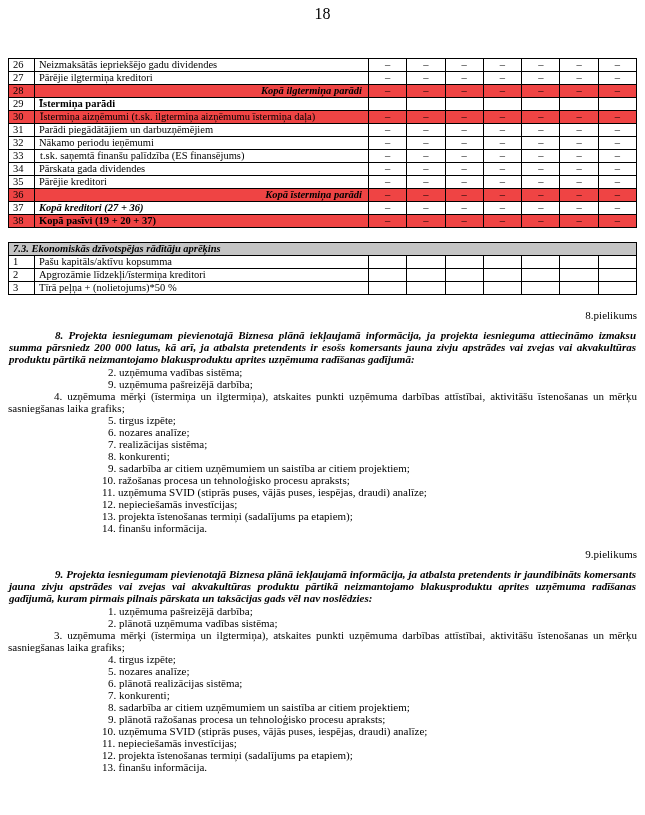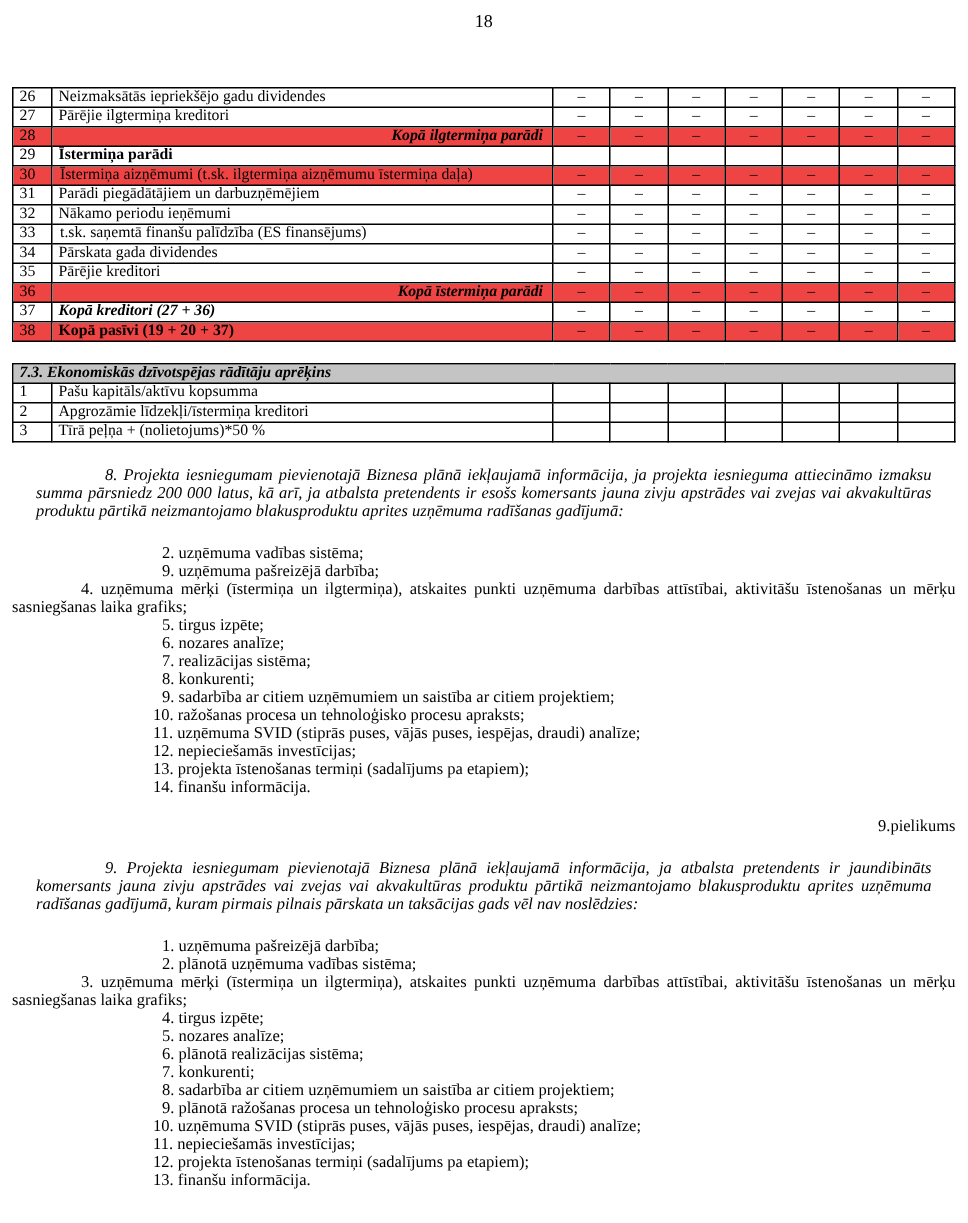--- a/index.html
+++ b/index.html
@@ -5,21 +5,21 @@
   * { box-sizing: border-box; }
   html, body { margin: 0; padding: 0; }
   body {
     width: 645px; height: 815px;
     background: #ffffff; color: #000;
     font-family: "Liberation Serif", serif;
     font-size: 11px; line-height: 12px;
     overflow: hidden;
   }
   .page { padding: 8px 8px 0 8px; }
-  .page-num { text-align: center; font-size: 12px; margin: 0 0 38px 0; }
+  .page-num { text-align: center; font-size: 16px; margin: 0 0 38px 0; }
 
   table.tbl { width: 100%; border-collapse: collapse; table-layout: fixed; }
   .tbl td {
     border: 1px solid #000;
     padding: 0 2px; height: 13px;
     font-size: 10.5px; line-height: 12px;
     overflow: hidden; white-space: nowrap; vertical-align: middle;
   }
   .tbl td.num { padding-left: 4px; }
   .tbl td.lbl { padding-left: 4px; }
@@ -28,21 +28,21 @@
   .tbl td.lbl.total-right { text-align: right; font-weight: bold; font-style: italic; padding-right: 6px; }
   .tbl td.lbl.total-left { font-weight: bold; font-style: italic; }
   .tbl td.lbl.total-bold { font-weight: bold; }
   .tbl td.val { text-align: center; }
   .tbl tr.shaded td { background: #ef4444; }
   .tbl td.hdr { font-weight: bold; font-style: italic; padding-left: 4px; background: #c4c4c4; }
   table.tbl2 { margin-top: 14px; }
 
   .annex-label { text-align: right; margin: 14px 0 8px 0; }
   .annex-heading {
-    margin: 16px; font-weight: normal; font-style: italic;
+    margin: 1px; font-weight: bold; font-style: italic;
     text-align: justify; text-indent: 46px;
   }
   .list p { margin: 0; }
   .list .item { padding-left: 100px; }
   .list .item-2d { padding-left: 94px; }
   .list .item-long { padding-left: 0; text-indent: 46px; text-align: justify; }
 </style>
 </head>
 <body>
 
@@ -254,20 +254,21 @@
           <td class="val"></td>
           <td class="val"></td>
           <td class="val"></td>
           <td class="val"></td>
           <td class="val"></td>
           <td class="val"></td>
         </tr>
       </tbody>
   </table>
 
+  <div class="annex-label">8.pielikums</div>
   <p class="annex-heading">8. Projekta iesniegumam pievienotajā Biznesa plānā iekļaujamā informācija, ja projekta iesnieguma attiecināmo izmaksu summa pārsniedz 200 000 latus, kā arī, ja atbalsta pretendents ir esošs komersants jauna zivju apstrādes vai zvejas vai akvakultūras produktu pārtikā neizmantojamo blakusproduktu aprites uzņēmuma radīšanas gadījumā:</p>
   <div class="list">
       <p class="item">2. uzņēmuma vadības sistēma;</p>
       <p class="item">9. uzņēmuma pašreizējā darbība;</p>
       <p class="item-long">4. uzņēmuma mērķi (īstermiņa un ilgtermiņa), atskaites punkti uzņēmuma darbības attīstībai, aktivitāšu īstenošanas un mērķu sasniegšanas laika grafiks;</p>
       <p class="item">5. tirgus izpēte;</p>
       <p class="item">6. nozares analīze;</p>
       <p class="item">7. realizācijas sistēma;</p>
       <p class="item">8. konkurenti;</p>
       <p class="item">9. sadarbība ar citiem uzņēmumiem un saistība ar citiem projektiem;</p>

